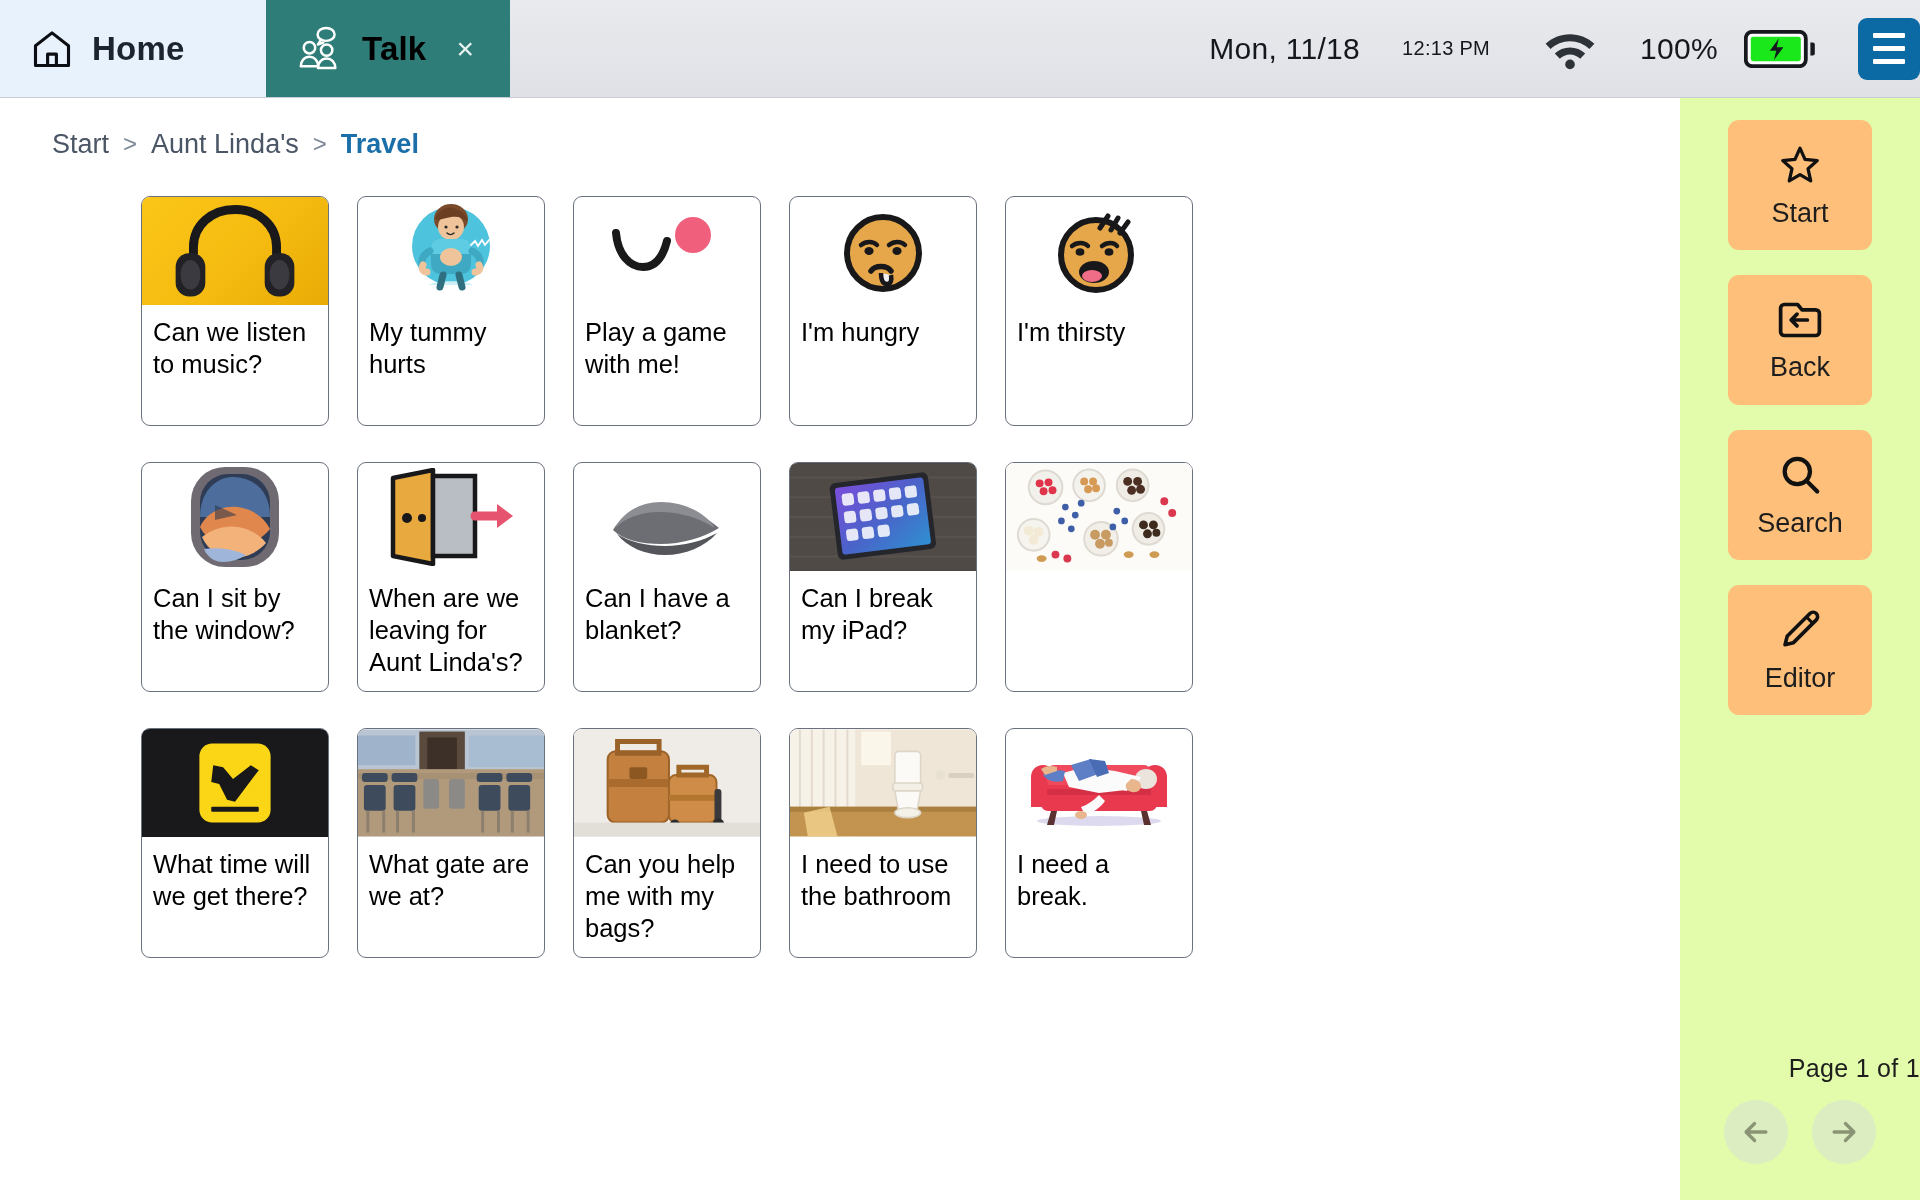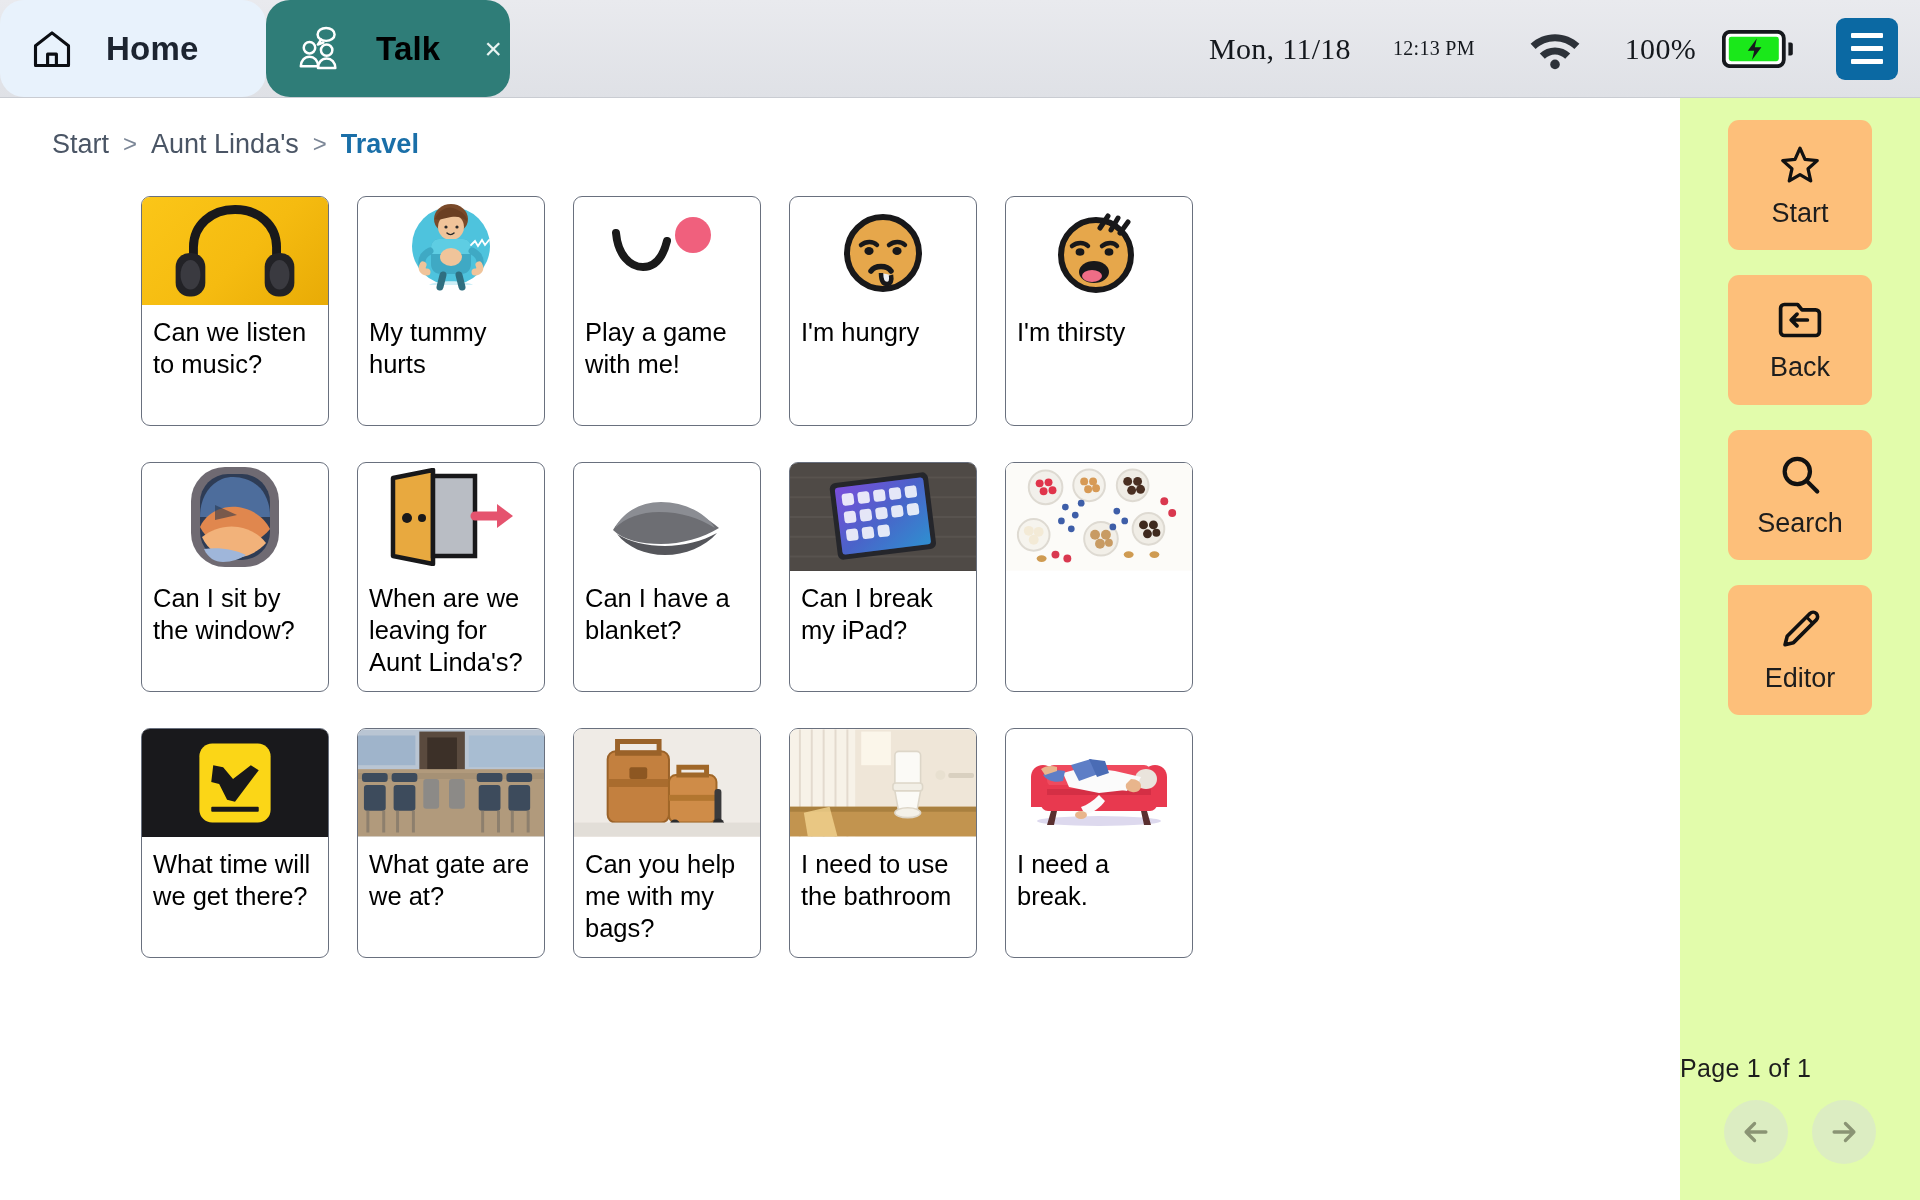--- a/index.html
+++ b/index.html
@@ -10,36 +10,34 @@
   }
   #app { width: 1920px; height: 1200px; display: flex; flex-direction: column; }
 
   
   .topbar {
     height: 98px; flex: 0 0 98px; display: flex; align-items: stretch;
     background: linear-gradient(#e9eaee, #dfe1e6);
     border-bottom: 1px solid #c9ccd2; position: relative;
   }
   .tab {
-    display: flex; align-items: center; gap: 32px;
-    padding: 0 30px; height: 100%; cursor: pointer; border-radius: 24px;
+    display: flex; align-items: center; gap: 18px;
+    padding: 0 30px; height: 100%; cursor: pointer;
   }
   .tab-home { background: #e8f2fc; width: 266px; }
   .tab-talk { background: #2f7d78; color: #fff; width: 244px; position: relative; }
   .tab-label { font-size: 33px; font-weight: 600; letter-spacing: .2px; }
   .tab-home .tab-label { color: #1c2430; }
   .tab-talk .tab-label { color: #000000; }
   .tab-close {
     font-size: 30px; color: #eaf4f2; margin-left: 12px; line-height: 1;
     cursor: pointer; font-weight: 400;
   }
   .status {
     margin-left: auto; display: flex; align-items: center; gap: 12px;
-    padding-right: 22px;
-    font-family: Liberation Serif, serif;
   }
   .status-date { font-size: 30px; color: #14181d; letter-spacing: .3px; margin-right: 30px; }
   .status-time { font-size: 20px; color: #14181d; letter-spacing: .3px; margin-right: 40px; }
   .wifi-icon { margin-right: 30px; display: flex; align-items: center; }
   .battery-pct { font-size: 30px; color: #14181d; margin-right: 14px; letter-spacing: .3px; }
   .battery-icon { display: flex; align-items: center; margin-right: 30px; }
   .menu-btn {
     width: 62px; height: 62px; background: #0b69a3; border-radius: 9px;
     display: flex; flex-direction: column; align-items: center; justify-content: center;
     gap: 8px; cursor: pointer;
@@ -87,21 +85,21 @@
     width: 240px; flex: 0 0 240px; background: #e2fcab;
     display: flex; flex-direction: column; align-items: center;
     padding-top: 22px; position: relative;
   }
   .side-btn {
     width: 144px; height: 130px; background: #fdbf7a; border-radius: 11px;
     margin-bottom: 25px; display: flex; flex-direction: column;
     align-items: center; justify-content: center; gap: 10px; cursor: pointer;
   }
   .side-btn-label { font-size: 27px; color: #1d1d1d; }
-  .pager { margin-top: auto; margin-bottom: 36px; text-align: left; width: 100%; }
+  .pager { margin-top: auto; margin-bottom: 36px; text-align: right; width: 100%; }
   .pager-text { font-size: 25px; color: #1d1d1d; margin-bottom: 17px; letter-spacing: .3px; }
   .pager-btns { display: flex; justify-content: center; gap: 24px; }
   .pager-btn {
     width: 64px; height: 64px; border-radius: 50%; background: #dcedc2;
     display: flex; align-items: center; justify-content: center; cursor: pointer;
   }
 </style>
 </head>
 <body>
 

